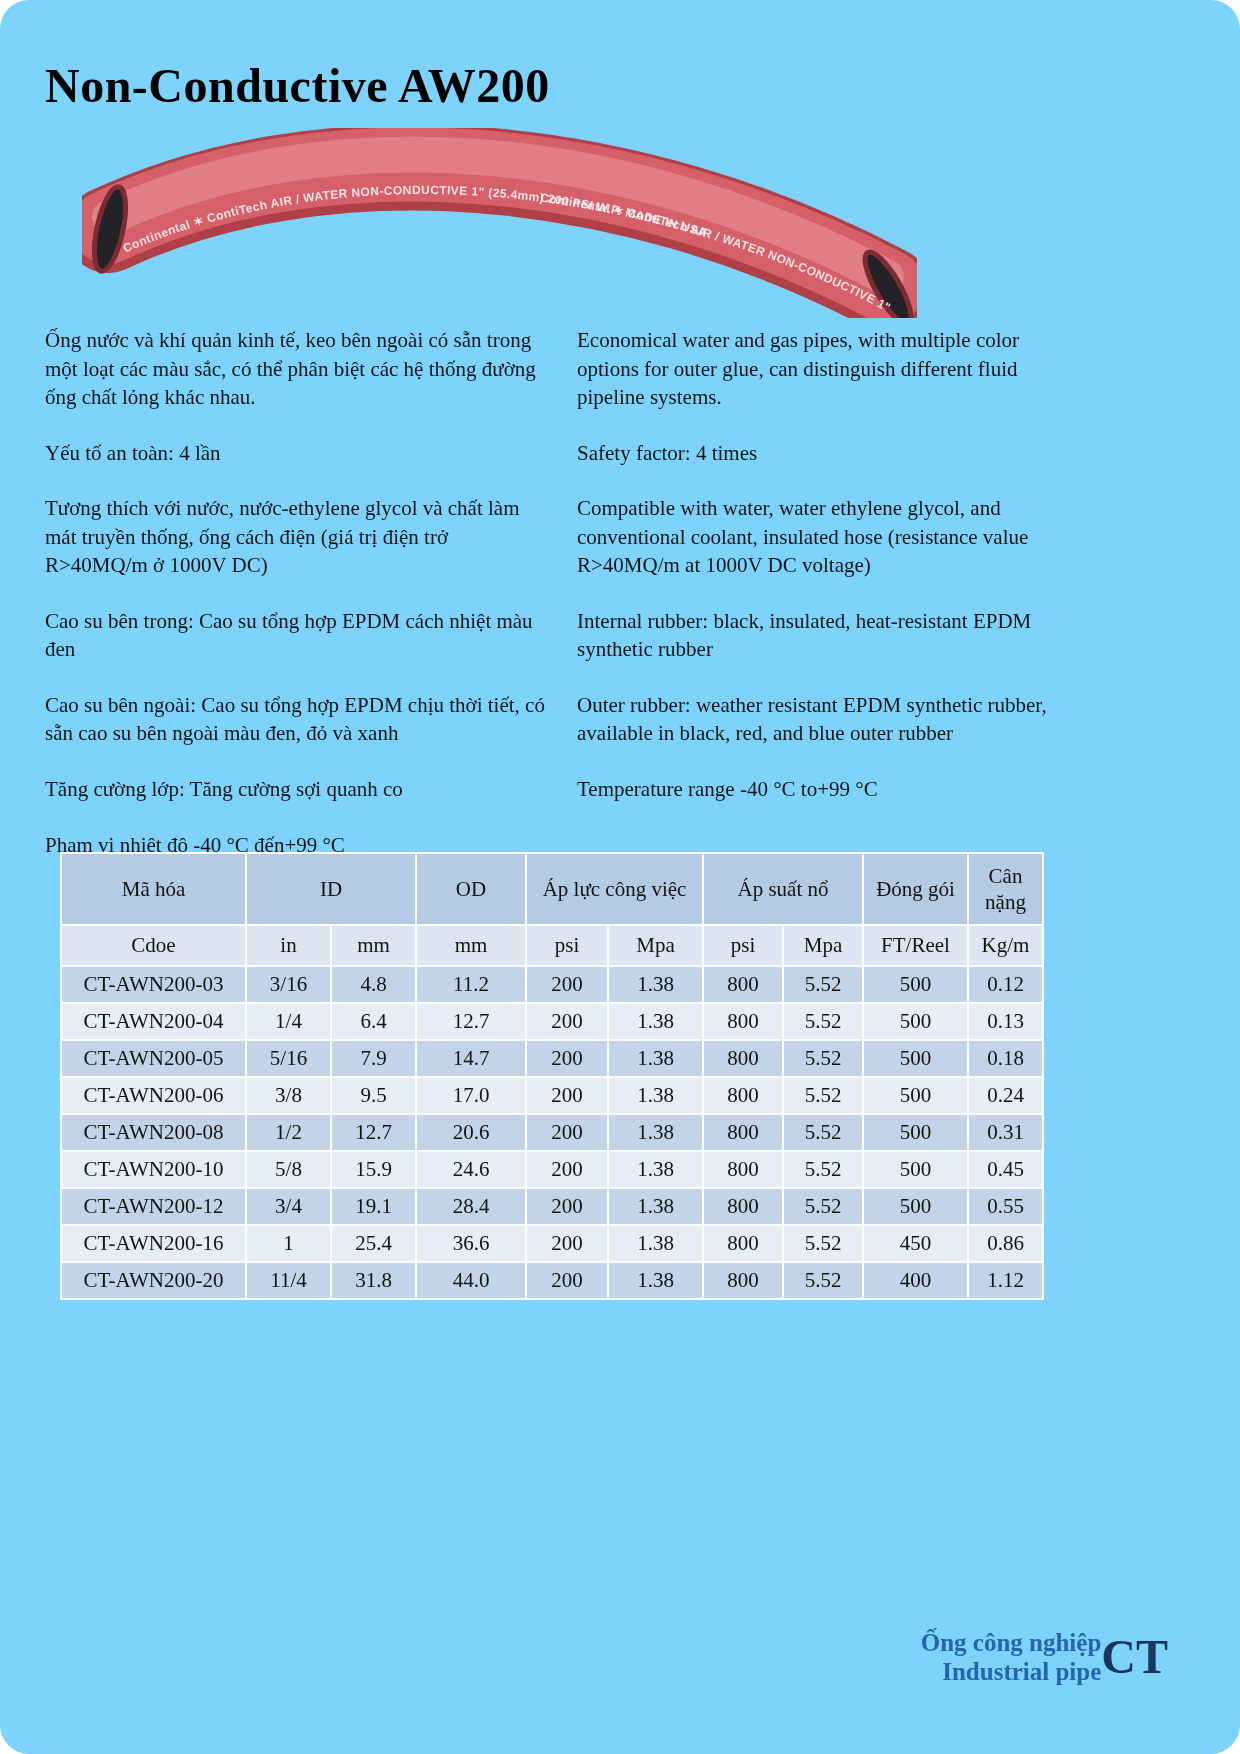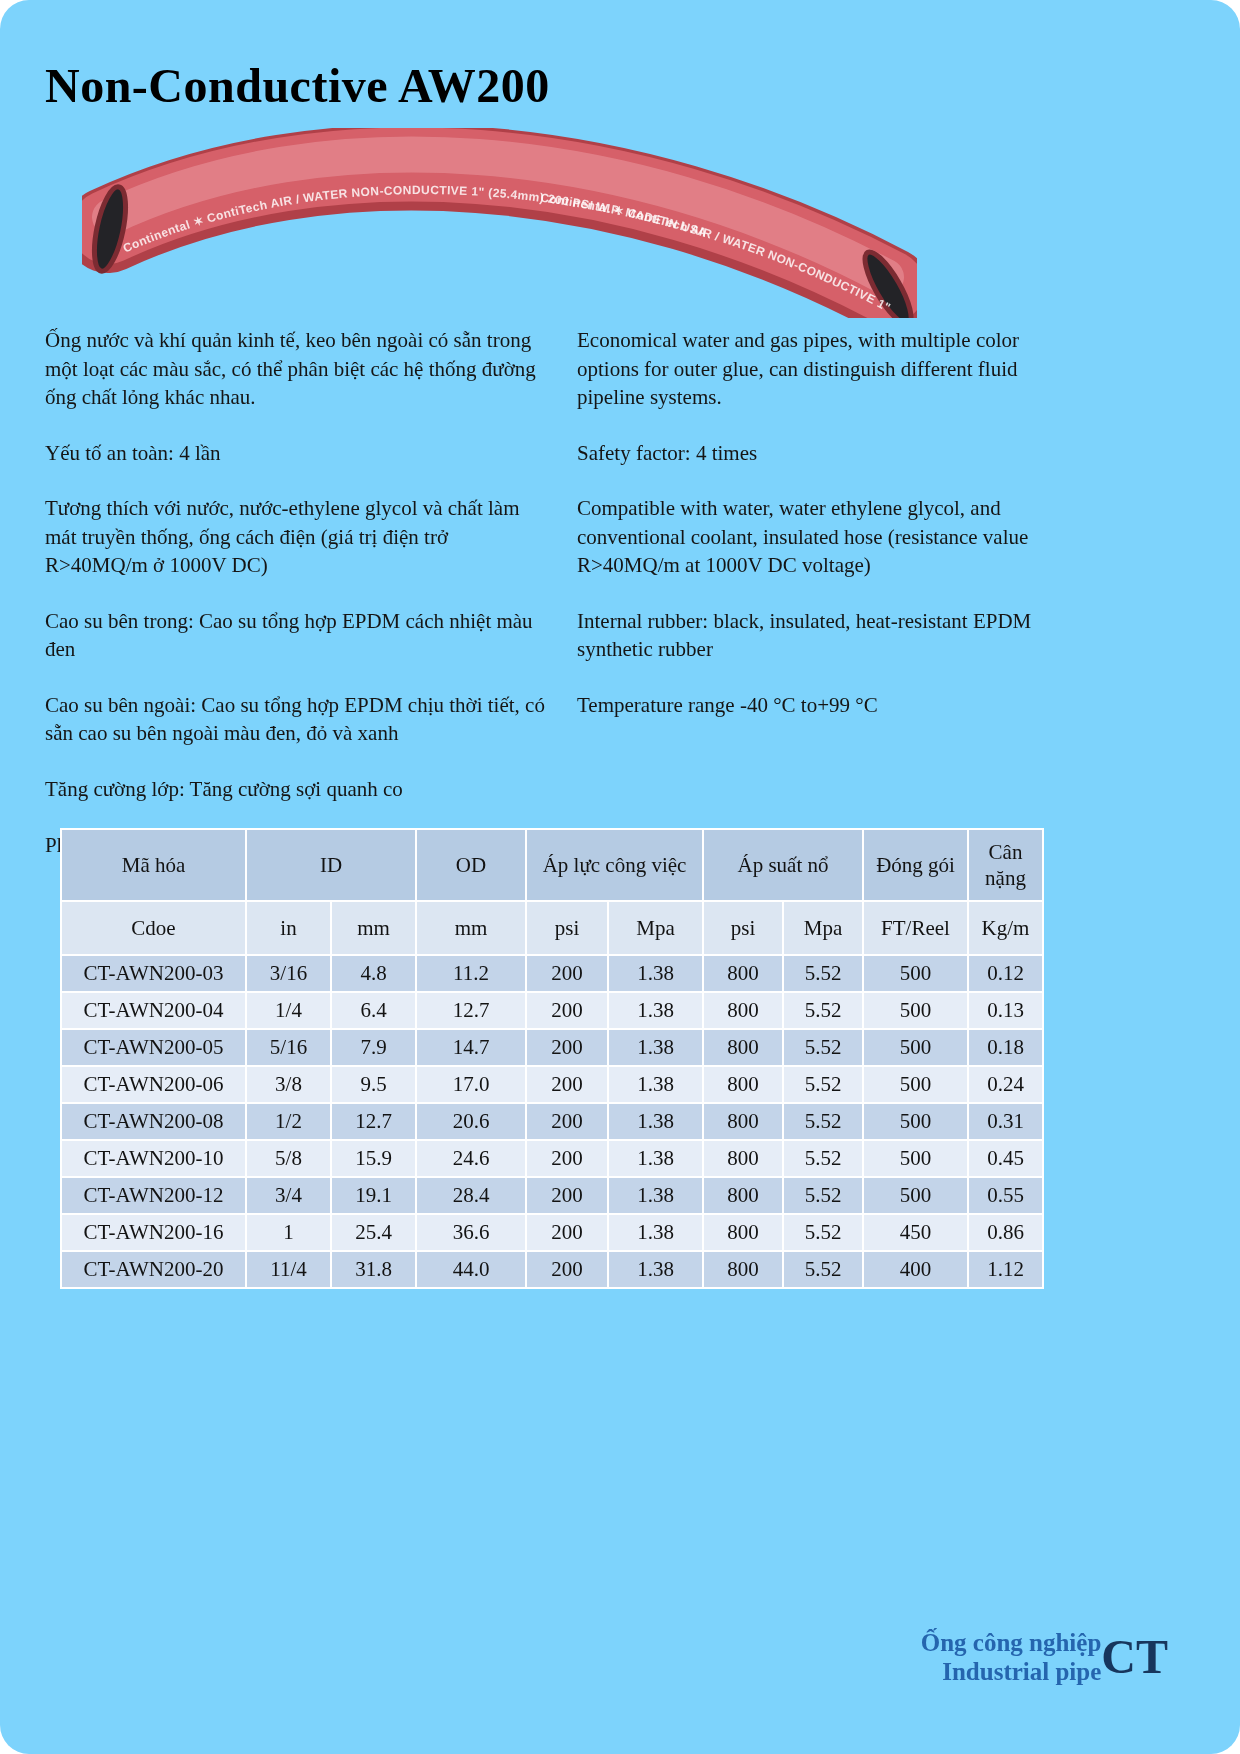--- a/index.html
+++ b/index.html
@@ -41,36 +41,36 @@
   .col { width: 500px; }
   .col p {
     font-size: 21px;
     line-height: 1.36;
     margin-bottom: 27px;
     color: #151515;
   }
   .spec-table {
     position: absolute;
     left: 60px;
-    top: 828px;
+    top: 852px;
     width: 982px;
     border-collapse: collapse;
     table-layout: fixed;
     font-size: 21px;
     color: #131313;
     text-align: center;
   }
   .spec-table td, .spec-table th {
     border: 2px solid #ffffff;
     font-weight: normal;
     vertical-align: middle;
     padding: 0 2px;
   }
   .spec-table thead tr.h1 td { background: #b5cbe3; height: 72px; line-height: 1.25; }
-  .spec-table thead tr.h2 td { background: #dce6f2; height: 54px; }
+  .spec-table thead tr.h2 td { background: #dce6f2; height: 41px; }
   .spec-table tbody tr td { height: 37px; }
   .spec-table tbody tr:nth-of-type(odd) td { background: #c3d4e9; }
   .spec-table tbody tr:nth-of-type(even) td { background: #e6edf7; }
   .footer {
     position: absolute;
     right: 72px;
     top: 1628px;
     display: flex;
     align-items: center;
   }
@@ -123,20 +123,21 @@
       <p>Cao su bên trong: Cao su tổng hợp EPDM cách nhiệt màu đen</p>
       <p>Cao su bên ngoài: Cao su tổng hợp EPDM chịu thời tiết, có sẵn cao su bên ngoài màu đen, đỏ và xanh</p>
       <p>Tăng cường lớp: Tăng cường sợi quanh co</p>
       <p>Phạm vi nhiệt độ -40 °C đến+99 °C</p>
     </div>
     <div class="col">
       <p>Economical water and gas pipes, with multiple color options for outer glue, can distinguish different fluid pipeline systems.</p>
       <p>Safety factor: 4 times</p>
       <p>Compatible with water, water ethylene glycol, and conventional coolant, insulated hose (resistance value R&gt;40MQ/m at 1000V DC voltage)</p>
       <p>Internal rubber: black, insulated, heat-resistant EPDM synthetic rubber</p>
+      <p>Outer rubber: weather resistant EPDM synthetic rubber, available in black, red, and blue outer rubber</p>
       <p>Temperature range -40 °C to+99 °C</p>
     </div>
   </div>
 
   <table class="spec-table">
     <colgroup>
       <col style="width:185px">
         <col style="width:85px">
         <col style="width:85px">
         <col style="width:110px">

